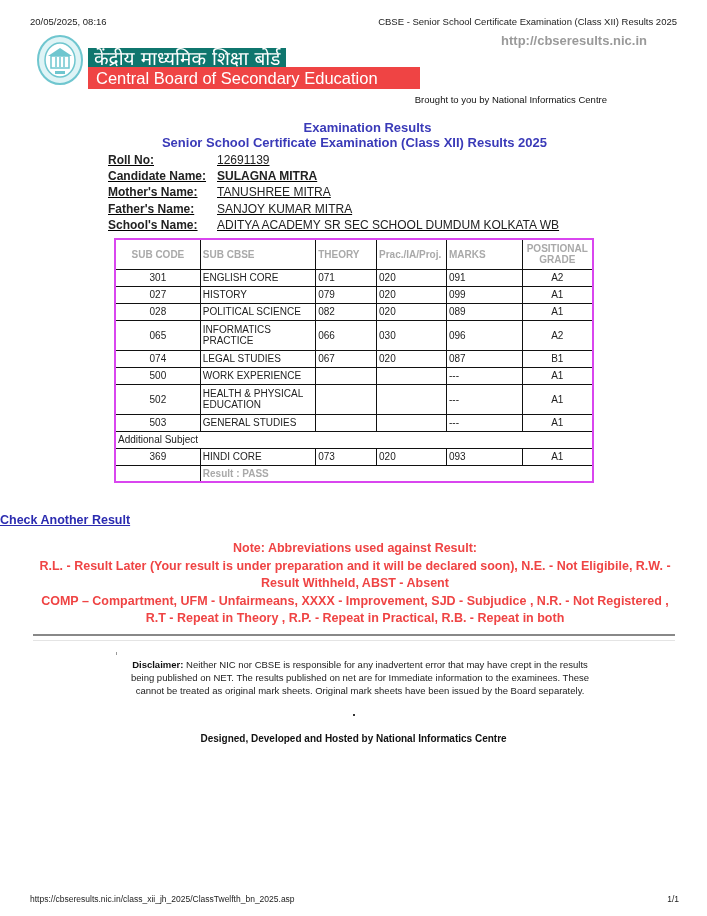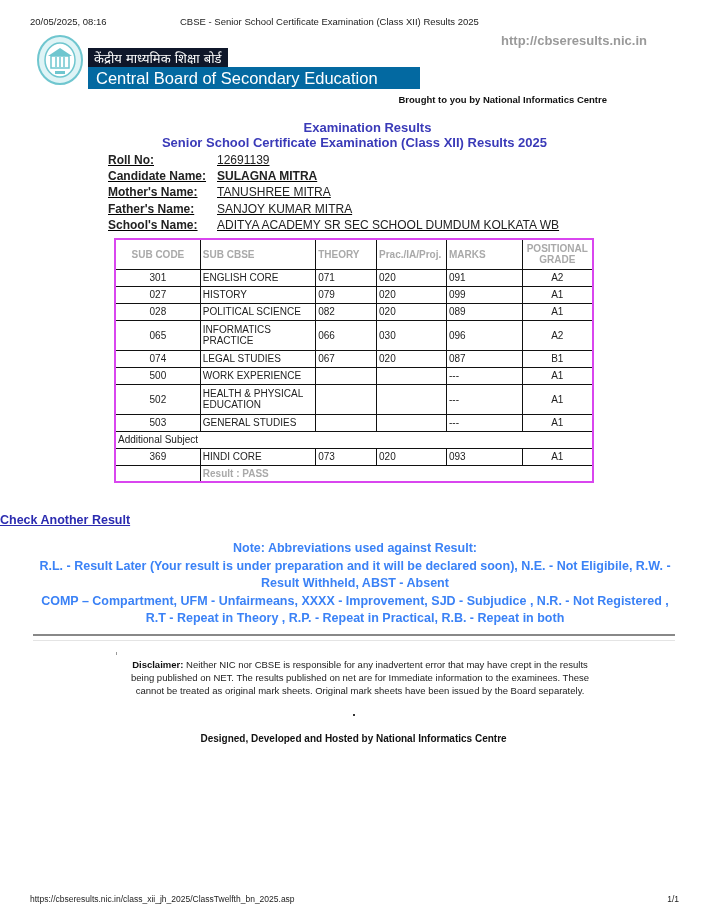--- a/index.html
+++ b/index.html
@@ -1,29 +1,29 @@
 <!DOCTYPE html>
 <html><head>
 <meta charset="utf-8">
 <style>
   * { box-sizing: border-box; margin: 0; padding: 0; }
   html, body { width: 707px; height: 916px; background: #ffffff; overflow: hidden; }
   body { font-family: "Liberation Sans", sans-serif; color: #000; position: relative; }
 
   .print-header { position: absolute; top: 16px; left: 30px; right: 30px; height: 14px; font-size: 9.5px; color: #222; }
   .print-header .date { position: absolute; left: 0; top: 0; }
-  .print-header .title { position: absolute; left: 0; right: 0; top: 0; text-align: left; padding-left: 150px; }
+  .print-header .title { position: absolute; left: 0; right: 0; top: 0; text-align: right; padding-left: 150px; }
 
   .site-url { position: absolute; top: 33px; right: 60px; font-size: 13px; font-weight: bold; color: #9a9a9a; }
 
   .logo { position: absolute; left: 36px; top: 34px; width: 48px; height: 52px; }
-  .banner-hindi { position: absolute; left: 88px; top: 48px; height: 21px; padding: 0 6px; background: #0f172a; color: #fff; font-family: "DejaVu Sans", sans-serif; font-size: 13px; line-height: 21px; }
-  .banner-eng { position: absolute; left: 88px; top: 67px; height: 22px; width: 332px; padding-left: 8px; background: #0369a1; color: #fff; font-size: 16.5px; line-height: 22px; }
-
-  .brought { position: absolute; top: 94px; right: 100px; font-size: 9.5px; font-weight: bold; color: #111; margin-left: 20px; }
+  .banner-hindi { position: absolute; left: 88px; top: 48px; height: 21px; padding: 0 6px; background: #0f766e; color: #fff; font-family: "DejaVu Sans", sans-serif; font-size: 19px; line-height: 21px; }
+  .banner-eng { position: absolute; left: 88px; top: 67px; height: 22px; width: 332px; padding-left: 8px; background: #ef4444; color: #fff; font-size: 16.5px; line-height: 22px; }
+
+  .brought { position: absolute; top: 94px; right: 100px; font-size: 9.5px; font-weight: normal; color: #111; margin-left: 20px; }
 
   .exam-title { position: absolute; top: 120px; left: 0; width: 707px; text-align: center; font-size: 13px; font-weight: bold; color: #3a3ab8; padding-left: 28px; }
   .exam-sub { position: absolute; top: 135px; left: 0; width: 707px; text-align: center; font-size: 13px; font-weight: bold; color: #3a3ab8; padding-left: 2px; }
 
   .cand { position: absolute; left: 108px; top: 152px; font-size: 12px; text-decoration: underline; }
   .cand .row { height: 16.2px; display: flex; align-items: center; }
   .cand .lbl { width: 109px; font-weight: bold; color: #222; }
   .cand .val { color: #222; }
   .cand .val.bold { font-weight: bold; }
 
@@ -33,21 +33,21 @@
   table.marks th.c { text-align: center; }
   table.marks td.c { text-align: center; }
   table.marks tr.tall td { height: 30px; }
   table.marks td.addl { height: 17px; }
   table.marks td.result { color: #a9a9a9; font-weight: bold; }
   .col-code { width: 86px; } .col-name { width: 116px; } .col-th { width: 61px; }
   .col-pr { width: 70px; } .col-mk { width: 76px; } .col-gr { width: 71px; }
 
   .check-link { position: absolute; top: 513px; left: 0; width: 707px; text-align: left; font-size: 12.5px; font-weight: bold; color: #2b2bb0; text-decoration: underline; padding-left: 0; }
 
-  .note { position: absolute; top: 540px; left: 30px; width: 650px; text-align: center; color: #3b82f6; font-size: 12.5px; font-weight: bold; line-height: 17.5px; }
+  .note { position: absolute; top: 540px; left: 30px; width: 650px; text-align: center; color: #ef4444; font-size: 12.5px; font-weight: bold; line-height: 17.5px; }
 
   .hr1 { position: absolute; top: 634px; left: 33px; width: 642px; height: 2px; background: #888; }
   .hr2 { position: absolute; top: 640px; left: 33px; width: 642px; height: 1px; background: #e4e4e4; }
 
   .disc-dot { position: absolute; left: 116px; top: 652px; width: 1px; height: 3px; background: #999; }
   .disclaimer { position: absolute; top: 658px; left: 130px; width: 460px; text-align: center; font-size: 9.5px; line-height: 13px; color: #222; }
   .disclaimer b { color: #111; }
   .mid-dot { position: absolute; top: 714px; left: 353px; width: 1.5px; height: 1.5px; background: #333; }
 
   .designed { position: absolute; top: 733px; left: 0; width: 707px; text-align: center; font-size: 10px; font-weight: bold; color: #111; padding-left: 0; }

